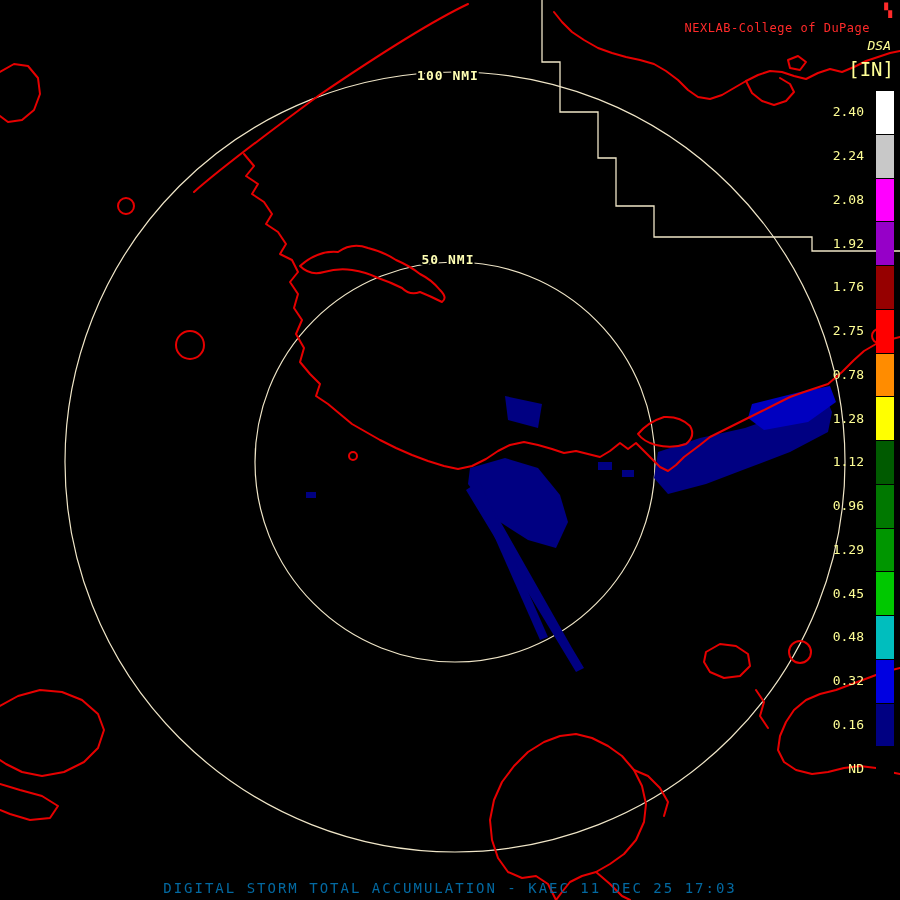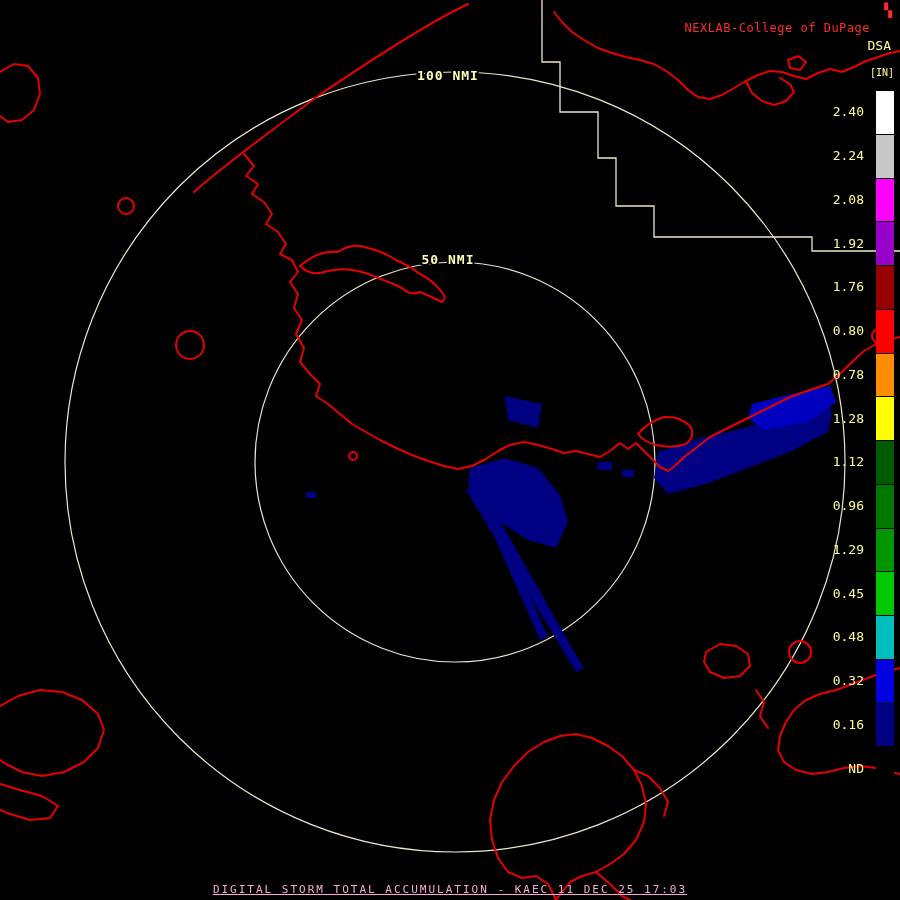--- a/index.html
+++ b/index.html
@@ -4,27 +4,27 @@
 <style>
   html,body{margin:0;padding:0;background:#000;}
   #screen{
     position:relative;width:900px;height:900px;background:#000;overflow:hidden;
     font-family:"DejaVu Sans Mono",monospace;
   }
   #map-svg{position:absolute;left:0;top:0;z-index:1;}
   .overlay{position:absolute;z-index:2;}
   #brand{top:21px;right:30px;color:#ff2a2a;font-size:12px;letter-spacing:0.5px;}
   #brand-symbol{top:3px;right:8px;color:#ff2a2a;font-size:13px;}
-  #cb-title{top:38px;right:9px;color:#ffff96;font-size:13px;}
-  #cb-units{top:58px;right:6px;color:#ffff96;font-size:10px;margin-top:9px;}
+  #cb-title{top:38px;right:9px;color:#ffff96;font-size:13px;font-style:italic;}
+  #cb-units{top:58px;right:6px;color:#ffff96;font-size:19px;}
   #colorbar{top:90px;right:6px;display:flex;flex-direction:column;}
   .cb-row{display:flex;align-items:center;justify-content:flex-end;height:43.75px;}
   .cb-label{color:#ffff96;font-size:13px;margin-right:12px;}
   .cb-swatch{width:18px;height:100%;display:block;border-top:1px solid #000;box-sizing:border-box;}
-  #footer{bottom:4px;left:50%;transform:translateX(-50%);color:#f9a8d4;font-size:11px;letter-spacing:2px;white-space:nowrap;text-decoration:underline;}
+  #footer{bottom:4px;left:50%;transform:translateX(-50%);color:#0369a1;font-size:14px;letter-spacing:2px;white-space:nowrap;}
   .ring-label{
     font-family:"DejaVu Sans Mono",monospace;font-size:13px;font-weight:bold;
     fill:#ffffb4;stroke:#000;stroke-width:4px;paint-order:stroke;letter-spacing:1px;
   }
 </style>
 </head>
 <body>
 
 <div id="screen">
 
@@ -108,21 +108,21 @@
       </div>
       <div class="cb-row">
         <span class="cb-label">1.92</span>
         <span class="cb-swatch" style="background: rgb(150, 0, 200);"></span>
       </div>
       <div class="cb-row">
         <span class="cb-label">1.76</span>
         <span class="cb-swatch" style="background: rgb(150, 0, 0);"></span>
       </div>
       <div class="cb-row">
-        <span class="cb-label">0.80</span>
+        <span class="cb-label">2.75</span>
         <span class="cb-swatch" style="background: rgb(255, 0, 0);"></span>
       </div>
       <div class="cb-row">
         <span class="cb-label">0.78</span>
         <span class="cb-swatch" style="background: rgb(255, 140, 0);"></span>
       </div>
       <div class="cb-row">
         <span class="cb-label">1.28</span>
         <span class="cb-swatch" style="background: rgb(255, 255, 0);"></span>
       </div>

